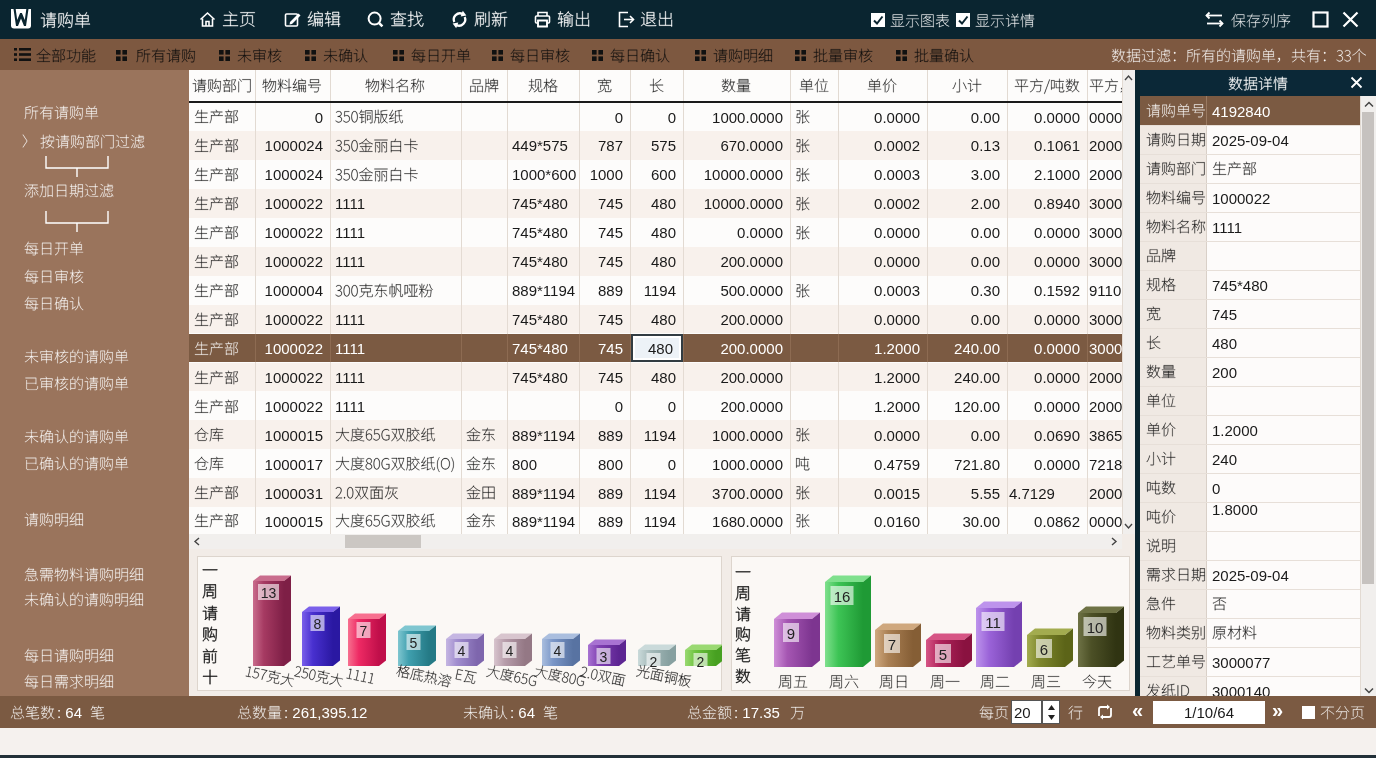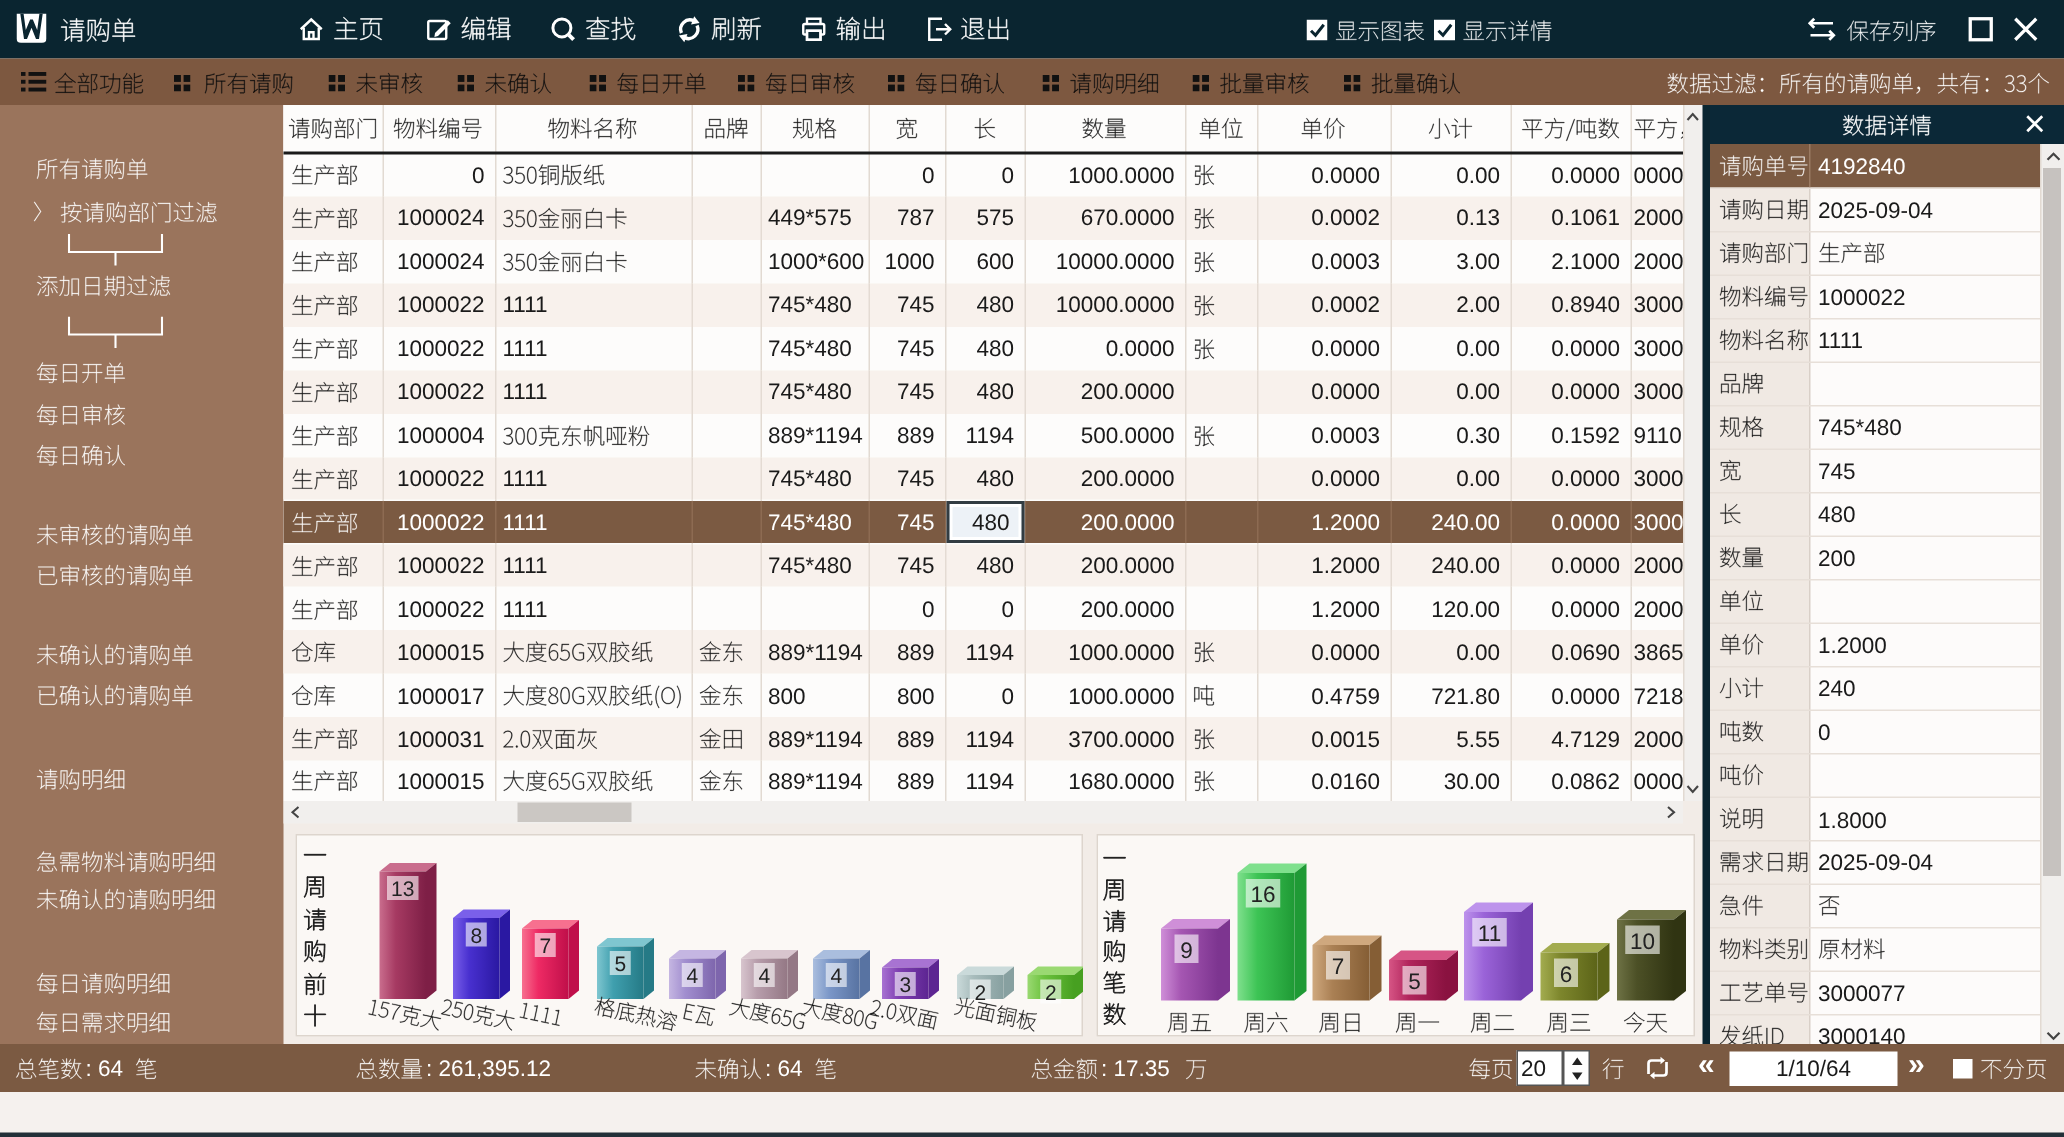--- a/index.html
+++ b/index.html
@@ -1234,21 +1234,21 @@
 <span class="abs num" style="left:581px;top:485.8px;width:42px;font-size:15px;line-height:15px;text-align:right;color:#1a1a1a">889</span>
 <span class="abs num" style="left:632px;top:485.8px;width:44px;font-size:15px;line-height:15px;text-align:right;color:#1a1a1a">1194</span>
 <span class="abs num" style="left:685px;top:485.8px;width:98px;font-size:15px;line-height:15px;text-align:right;color:#1a1a1a">3700.0000</span>
 <span class="abs " style="left:795.0px;top:483.3px;width:16px;height:19px">
     <svg width="16" height="19" viewBox="0 0 16 19" fill="#1a1a1a" stroke="#1a1a1a" stroke-width="14">
       <use href="#g5F20" transform="translate(0.0,15.19) scale(0.015,-0.015)"></use>
     </svg>
   </span>
 <span class="abs num" style="left:840px;top:485.8px;width:80px;font-size:15px;line-height:15px;text-align:right;color:#1a1a1a">0.0015</span>
 <span class="abs num" style="left:929px;top:485.8px;width:71px;font-size:15px;line-height:15px;text-align:right;color:#1a1a1a">5.55</span>
-<span class="abs num" style="left:1009px;top:485.8px;width:71px;font-size:15px;line-height:15px;text-align:right;color:#1a1a1a">4.7129</span>
+<span class="abs num" style="left:1009px;top:485.8px;width:71px;font-size:15px;line-height:15px;color:#1a1a1a">4.7129</span>
 <span class="abs num" style="left:1089px;top:485.8px;width:28px;font-size:15px;line-height:15px;text-align:right;color:#1a1a1a">2000</span>
 <span class="abs " style="left:194.0px;top:511.3px;width:46px;height:19px">
     <svg width="46" height="19" viewBox="0 0 46 19" fill="#1a1a1a" stroke="#1a1a1a" stroke-width="14">
       <use href="#g751F" transform="translate(0.0,15.19) scale(0.015,-0.015)"></use>
       <use href="#g4EA7" transform="translate(15.0,15.19) scale(0.015,-0.015)"></use>
       <use href="#g90E8" transform="translate(30.0,15.19) scale(0.015,-0.015)"></use>
     </svg>
   </span>
 <span class="abs num" style="left:257px;top:513.8px;width:66px;font-size:15px;line-height:15px;text-align:right;color:#1a1a1a">1000015</span>
 <span class="abs " style="left:335.0px;top:511.3px;width:102px;height:19px">
@@ -1805,21 +1805,21 @@
     </svg>
   </span>
 <span class="abs num" style="left:1212px;top:480.5px;font-size:15px;line-height:15px;color:#1a1a1a">0</span>
 <div class="abs" style="left:1140px;top:502.0px;width:220px;height:1px;background:#e7dfd8"></div>
 <span class="abs " style="left:1146.0px;top:507.0px;width:31px;height:19px">
     <svg width="31" height="19" viewBox="0 0 31 19" fill="#1a1a1a" stroke="#1a1a1a" stroke-width="14">
       <use href="#g5428" transform="translate(0.0,15.19) scale(0.015,-0.015)"></use>
       <use href="#g4EF7" transform="translate(15.0,15.19) scale(0.015,-0.015)"></use>
     </svg>
   </span>
-<span class="abs num" style="left:1212px;top:540px;font-size:15px;line-height:15px;color:#1a1a1a">1.8000</span>
+<span class="abs num" style="left:1212px;top:502px;font-size:15px;line-height:15px;color:#1a1a1a">1.8000</span>
 <div class="abs" style="left:1140px;top:531.0px;width:220px;height:1px;background:#e7dfd8"></div>
 <span class="abs " style="left:1146.0px;top:536.0px;width:31px;height:19px">
     <svg width="31" height="19" viewBox="0 0 31 19" fill="#1a1a1a" stroke="#1a1a1a" stroke-width="14">
       <use href="#g8BF4" transform="translate(0.0,15.19) scale(0.015,-0.015)"></use>
       <use href="#g660E" transform="translate(15.0,15.19) scale(0.015,-0.015)"></use>
     </svg>
   </span>
 <div class="abs" style="left:1140px;top:560.0px;width:220px;height:1px;background:#e7dfd8"></div>
 <span class="abs " style="left:1146.0px;top:565.0px;width:61px;height:19px">
     <svg width="61" height="19" viewBox="0 0 61 19" fill="#1a1a1a" stroke="#1a1a1a" stroke-width="14">

